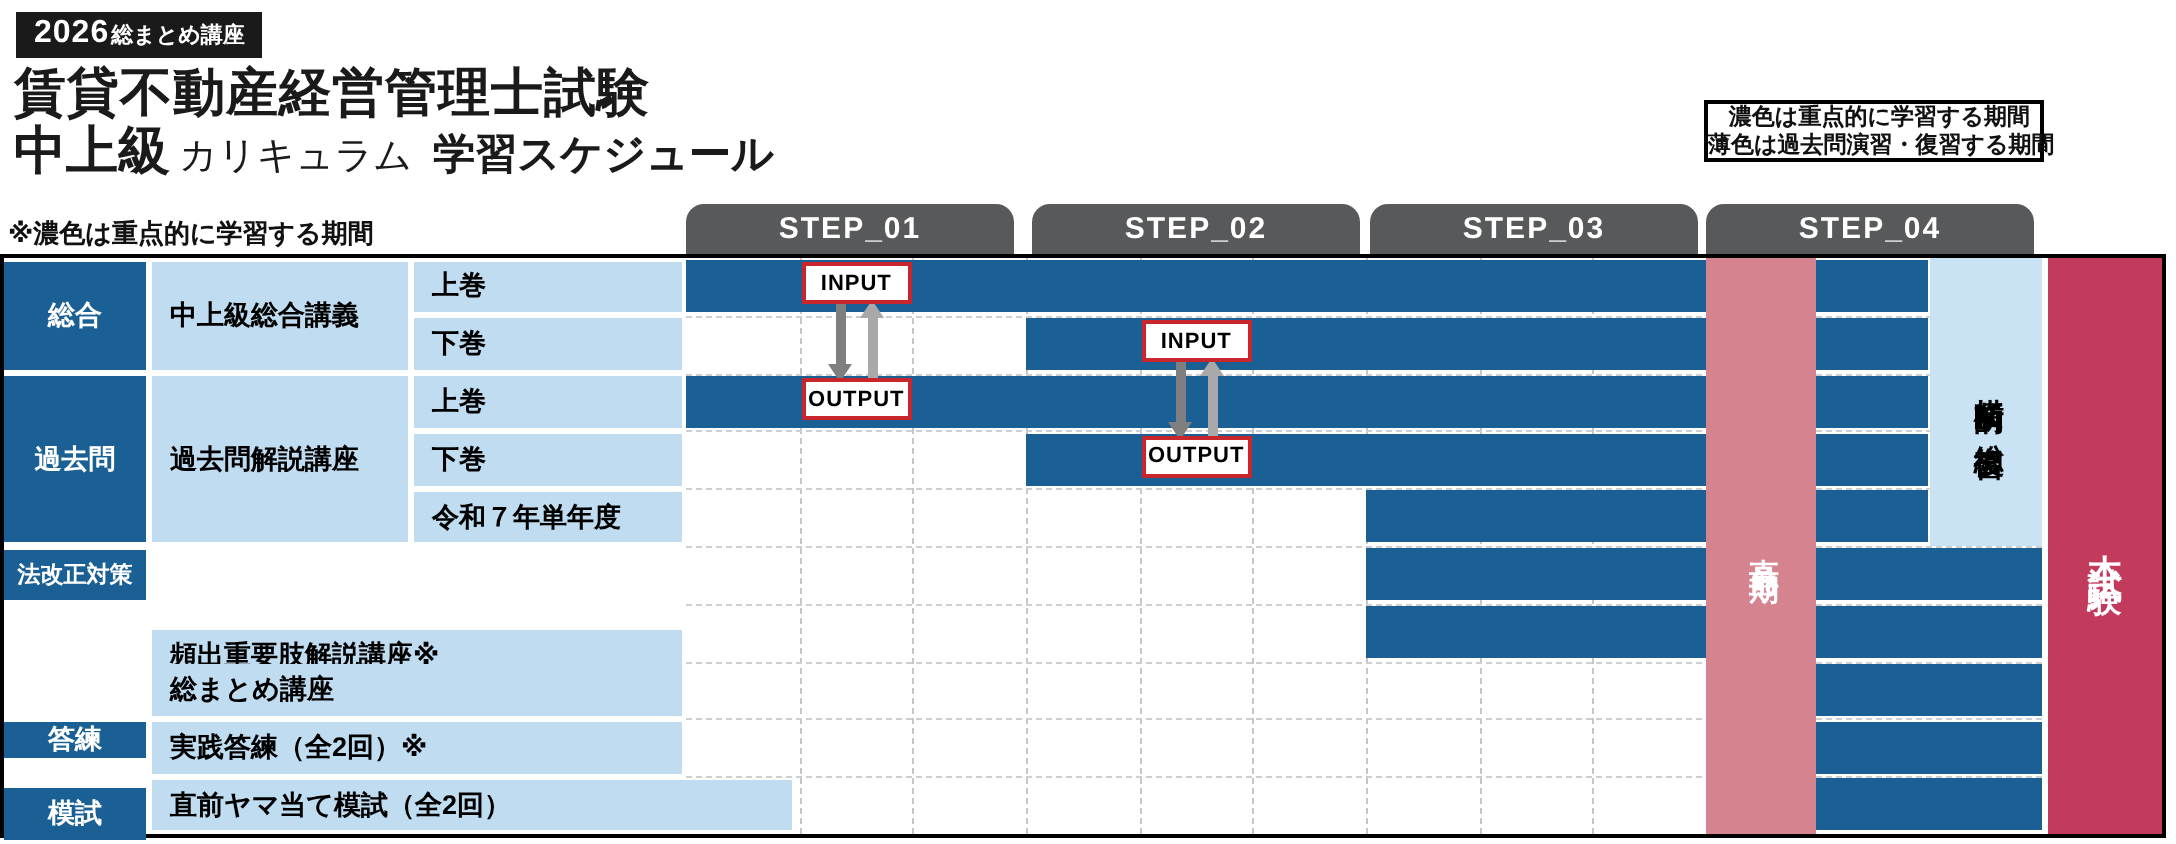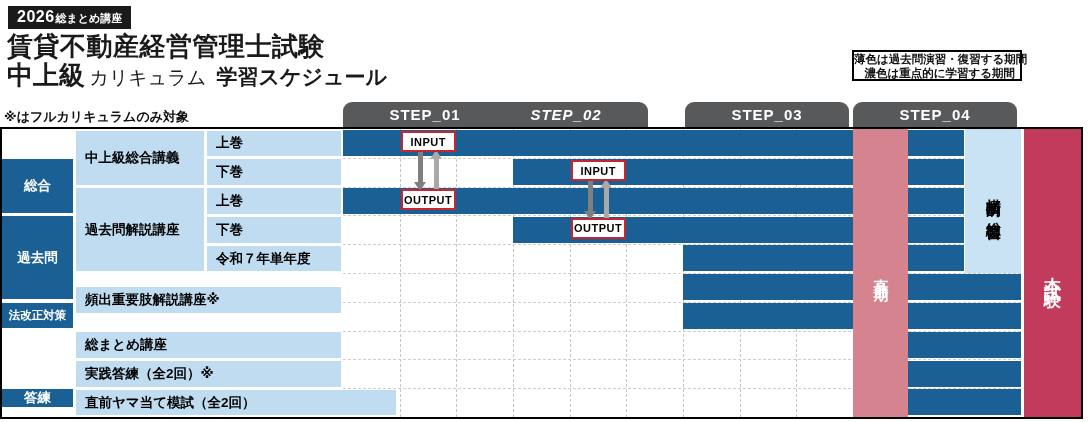--- a/index.html
+++ b/index.html
@@ -29,21 +29,21 @@
               border-radius:9px 9px 0 0; color:#fff; font-weight:bold; font-size:15px;
               text-align:center; line-height:26px; letter-spacing:1px; }
 
   
   #table { position:absolute; left:0; top:127px; width:1083px; height:292px;
            border:2px solid #000; background:#fff; }
   #tbody { position:relative; width:1079px; height:288px; }
 
   .cat  { position:absolute; left:0; width:71px; background:#1b6094; color:#fff;
           font-weight:bold; display:flex; align-items:center; justify-content:center;
-          font-size:13.5px; white-space:nowrap;margin-top:28px; }
+          font-size:13.5px; white-space:nowrap; }
   .cat.small { font-size:11.5px; }
   .cell { position:absolute; background:#bfdcf0; color:#000; font-weight:bold;
           font-size:13.5px; display:flex; align-items:center; padding-left:9px;
           white-space:nowrap; }
 
   .vline { position:absolute; top:0; bottom:0; width:0; border-left:1px dashed #c6c6c6; }
   .hline { position:absolute; left:341px; width:678px; height:0; border-top:1px dashed #cfcfcf; }
 
   .bar   { position:absolute; background:#1b6094; }
 
@@ -78,29 +78,29 @@
 
   <div class="title1">賃貸不動産経営管理士試験</div>
 
   <div class="title2">
     <span class="em">中上級</span>
     <span class="mid">カリキュラム</span>
     <span class="tail">学習スケジュール</span>
   </div>
 
   <div class="legend">
+    <div>濃色は重点的に学習する期間</div>
     <div>薄色は過去問演習・復習する期間</div>
-    <div>濃色は重点的に学習する期間</div>
   </div>
 
-  <div class="note">※はフルカリキュラムのみ対象</div>
+  <div class="note">※濃色は重点的に学習する期間</div>
 
   <div id="steps">
       <div class="step-tab" style="left: 343px;">STEP_01</div>
-      <div class="step-tab" style="left: 484px; font-style: italic;">STEP_02</div>
+      <div class="step-tab" style="left: 516px;">STEP_02</div>
       <div class="step-tab" style="left: 685px;">STEP_03</div>
       <div class="step-tab" style="left: 853px;">STEP_04</div>
     </div>
 
   <div id="table">
     <div id="tbody">
       <div class="pink-col">
         <span>直前期</span>
       </div>
       <div class="review-col">
@@ -126,21 +126,21 @@
         <div class="hline" style="top: 201.6px;"></div>
         <div class="hline" style="top: 230.4px;"></div>
         <div class="hline" style="top: 259.2px;"></div>
         <div class="cat" style="top: 1.5px; height: 54.6px;">総合</div>
         <div class="cat" style="top: 59.1px; height: 83.4px;">過去問</div>
         <div class="cat small" style="top: 145.5px; height: 25.8px;">法改正対策</div>
         <div class="cat" style="top: 231.9px; height: 18px;">答練</div>
         <div class="cat" style="top: 265px; height: 25.8px;">模試</div>
         <div class="cell" style="left: 74px; width: 128px; top: 1.5px; height: 54.6px;">中上級総合講義</div>
         <div class="cell" style="left: 74px; width: 128px; top: 59.1px; height: 83.4px;">過去問解説講座</div>
-        <div class="cell" style="left: 74px; width: 265px; top: 158px; height: 25.8px;">頻出重要肢解説講座※</div>
+        <div class="cell" style="left: 74px; width: 265px; top: 186px; height: 25.8px;">頻出重要肢解説講座※</div>
         <div class="cell" style="left: 74px; width: 265px; top: 203.1px; height: 25.8px;">総まとめ講座</div>
         <div class="cell" style="left: 74px; width: 265px; top: 231.9px; height: 25.8px;">実践答練（全2回）※</div>
         <div class="cell" style="left: 74px; width: 320px; top: 260.7px; height: 25.8px;">直前ヤマ当て模試（全2回）</div>
         <div class="cell" style="left: 205px; width: 134px; top: 1.5px; height: 25.8px;">上巻</div>
         <div class="cell" style="left: 205px; width: 134px; top: 30.3px; height: 25.8px;">下巻</div>
         <div class="cell" style="left: 205px; width: 134px; top: 59.1px; height: 25.8px;">上巻</div>
         <div class="cell" style="left: 205px; width: 134px; top: 87.9px; height: 25.8px;">下巻</div>
         <div class="cell" style="left: 205px; width: 134px; top: 116.7px; height: 25.8px;">令和７年単年度</div>
         <div class="bar" style="left: 341px; width: 509.94px; top: 1.2px; height: 26.1px;"></div>
         <div class="bar" style="left: 906px; width: 56px; top: 1.2px; height: 26.1px;"></div>

